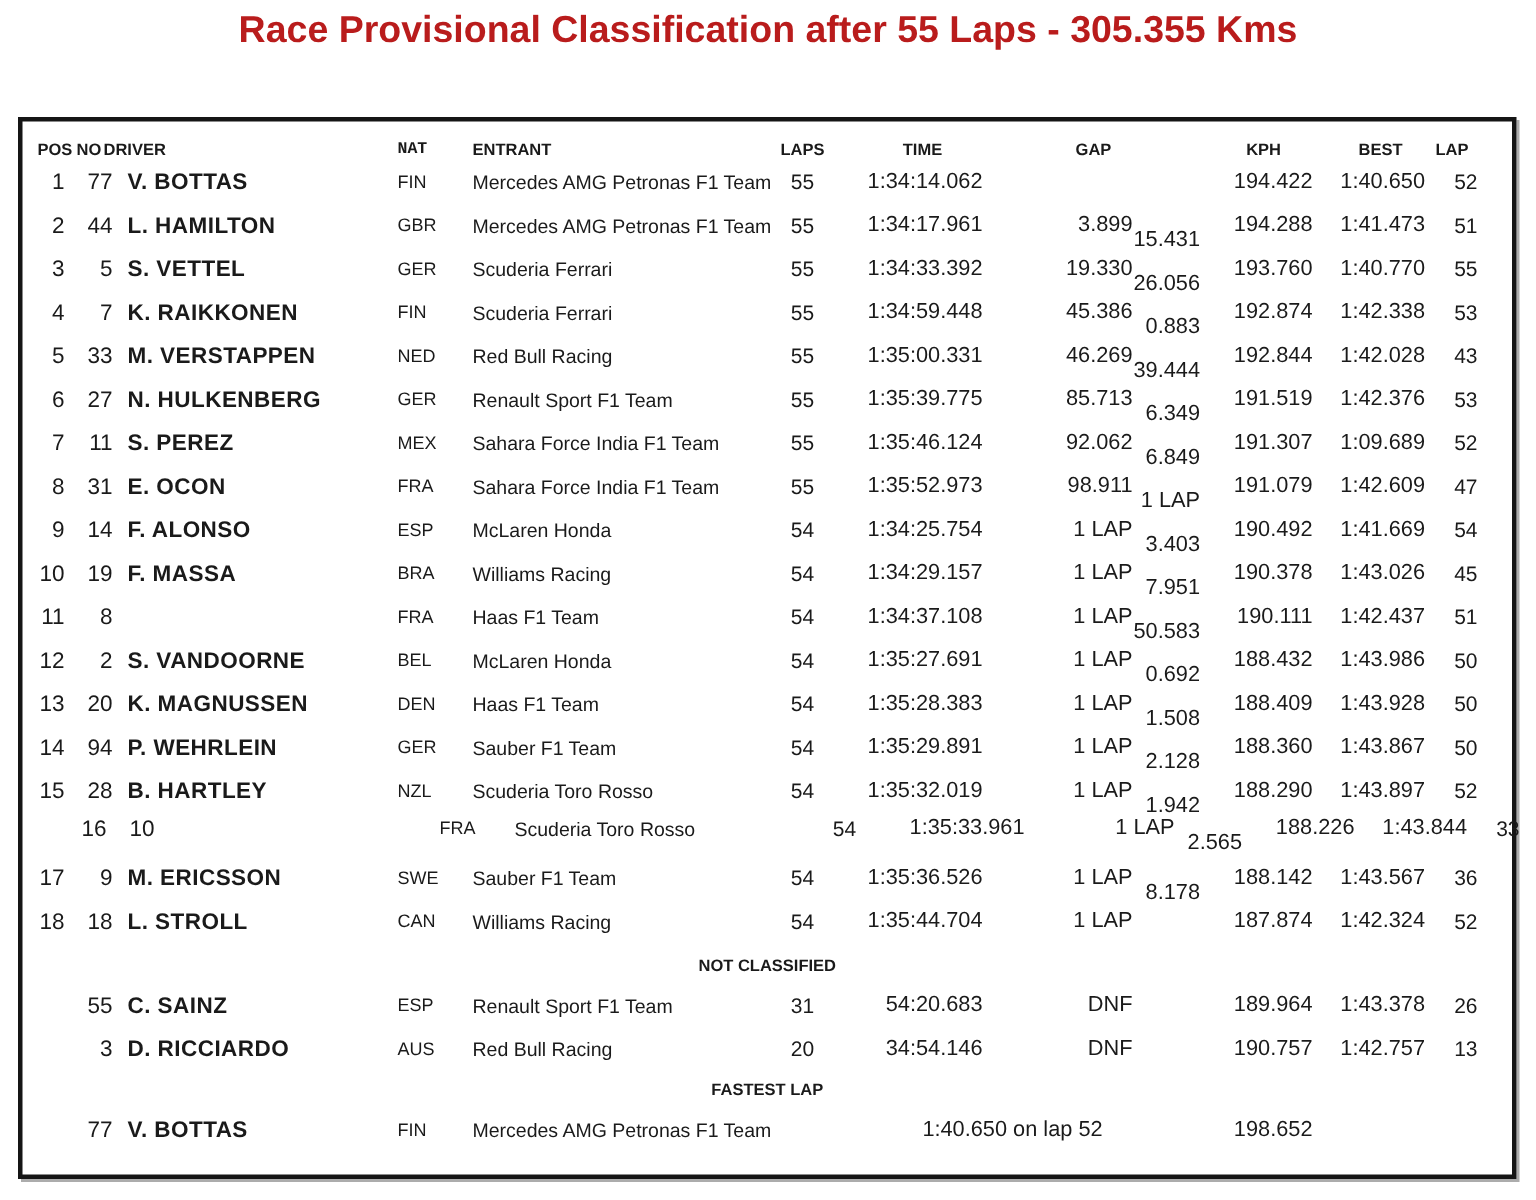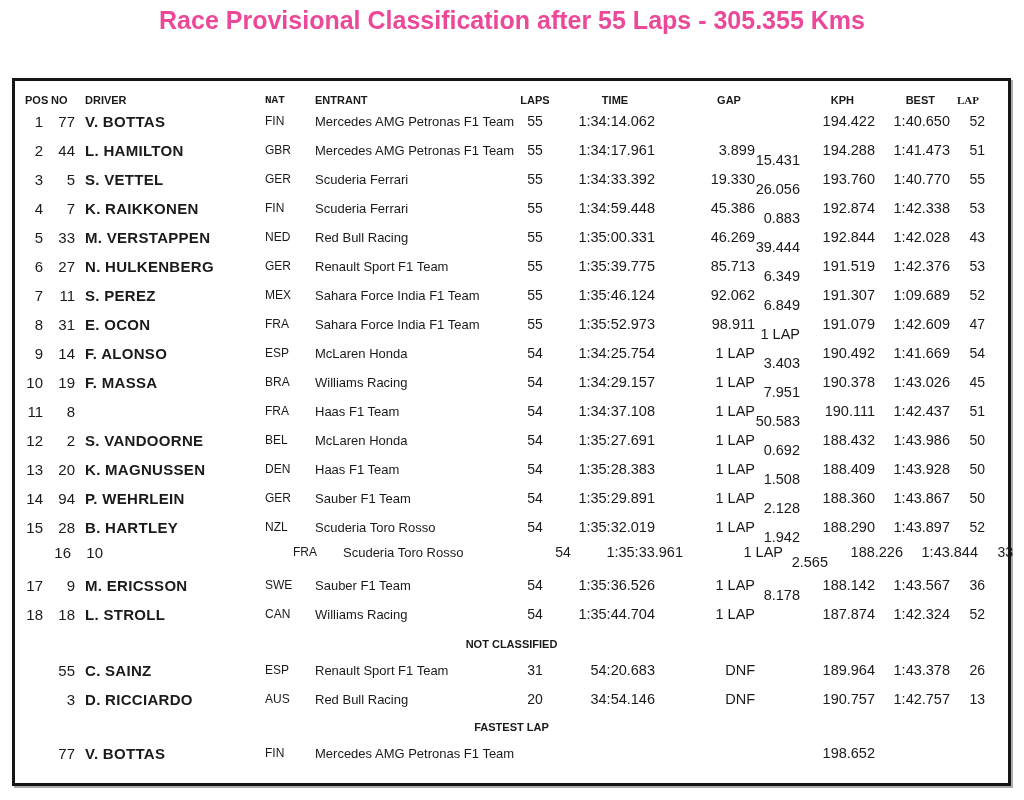--- a/index.html
+++ b/index.html
@@ -1,30 +1,30 @@
 <!DOCTYPE html>
 <html><head>
 <meta charset="utf-8">
 <style>
   html,body{margin:0;padding:0;background:#fff;}
   .page{position:relative;width:1024px;height:800px;background:#ffffff;
         font-family:"Liberation Sans","DejaVu Sans",sans-serif;color:#1a1a1a;overflow:hidden;}
   .title{position:absolute;top:6px;left:0;width:100%;text-align:center;
-         font-size:25px;font-weight:bold;color:#ec4899;}
+         font-size:25px;font-weight:bold;color:#b91c1c;}
   .table-box{position:absolute;left:12px;top:78px;width:993px;height:702px;
              border:3px solid #151515;box-shadow:2px 2px 0 rgba(70,70,70,0.45);background:#fff;}
   .hcell{position:absolute;top:12px;height:14px;line-height:14px;
          font-size:11px;font-weight:bold;white-space:nowrap;}
-  .h-pos{left:10px;} .h-no{left:36px;} .h-driver{left:70px;text-align:right;} .h-nat{left:250px;font-family:Liberation Mono, monospace;}
+  .h-pos{left:10px;} .h-no{left:36px;} .h-driver{left:54px;text-align:right;} .h-nat{left:250px;font-family:Liberation Mono, monospace;}
   .h-entrant{left:300px;} .h-laps{left:498px;width:44px;text-align:center;}
   .h-time{left:558px;width:84px;text-align:center;}
   .h-gap{left:674px;width:80px;text-align:center;}
   .h-kph{left:774px;width:65px;text-align:right;}
   .h-best{left:855px;width:65px;text-align:right;}
-  .h-lap{left:938px;width:26px;text-align:right;font-family:Liberation Serif, serif;}
+  .h-lap{left:938px;width:26px;text-align:right;}
   .trow{position:absolute;left:0;width:100%;height:29px;}
   .cell{position:absolute;top:0;height:29px;line-height:29px;font-size:14.5px;white-space:nowrap;}
   .c-pos{left:2px;width:26px;text-align:right;font-size:15px;}
   .c-no{left:34px;width:26px;text-align:right;font-size:15px;}
   .c-driver{left:70px;width:180px;font-weight:bold;font-size:15px;letter-spacing:0.3px;}
   .c-nat{left:250px;width:48px;font-size:12px;}
   .c-entrant{left:300px;width:225px;font-size:13px;}
   .c-laps{left:498px;width:44px;text-align:center;font-size:14px;}
   .c-time{left:532px;width:108px;text-align:right;}
   .c-gap{left:645px;width:95px;text-align:right;}
@@ -336,17 +336,18 @@
         </div>
       </div>
 
     <div class="section-label" style="top:639px">FASTEST LAP</div>
     <div id="fl-rows">
         <div class="trow" style="top: 658px;">
           <span class="cell c-no">77</span>
           <span class="cell c-driver">V. BOTTAS</span>
           <span class="cell c-nat">FIN</span>
           <span class="cell c-entrant">Mercedes AMG Petronas F1 Team</span>
+          <span class="cell c-fltime">1:40.650 on lap 52</span>
           <span class="cell c-kph">198.652</span>
         </div>
       </div>
   </div>
 </div>
 
 </body></html>

